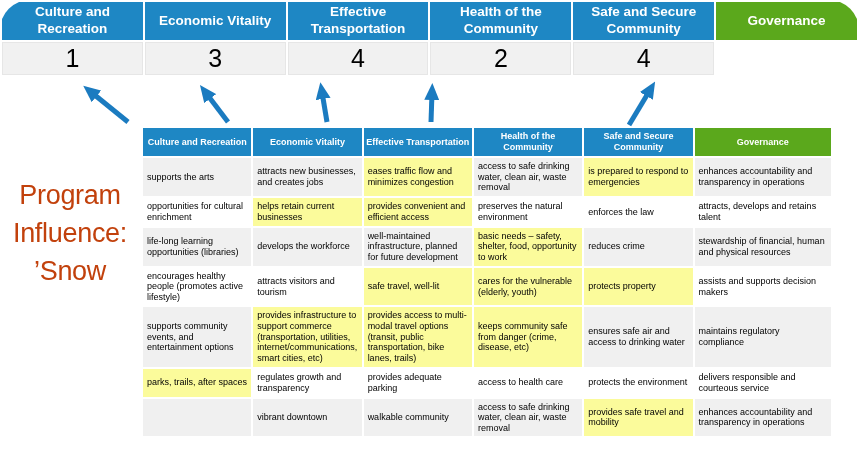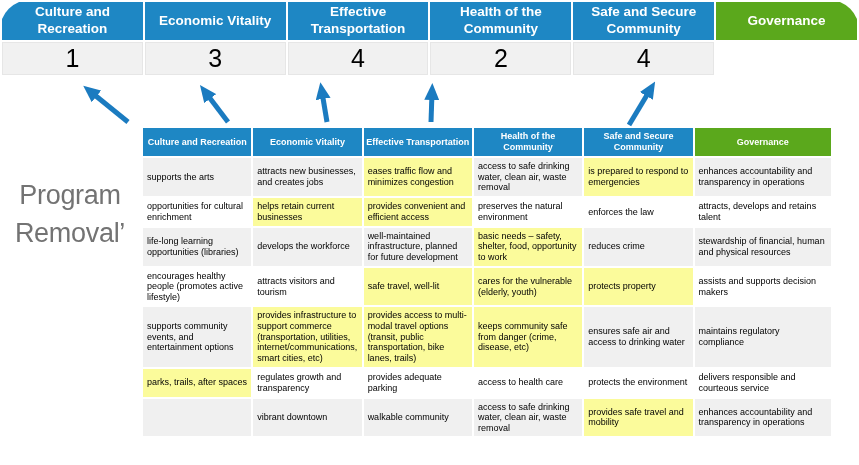--- a/index.html
+++ b/index.html
@@ -24,21 +24,21 @@
     text-align:center;display:flex;align-items:center;justify-content:center;
     min-height:31px;
   }
 
   
   .arrows{position:absolute;left:0;top:78px;width:859px;height:52px;}
 
   
   .title{
     position:absolute;left:0;top:176px;width:140px;text-align:center;
-    font-size:27px;line-height:38px;color:#737373;letter-spacing:-0.3px;
+    font-size:27px;line-height:38px;color:#c2410c;letter-spacing:-0.3px;
   }
 
   
   .matrix{
     position:absolute;left:141px;top:126px;width:692px;
     border-collapse:separate;border-spacing:2px;table-layout:fixed;
   }
   .matrix th{
     background:#1E87C4;color:#fff;font-size:9px;font-weight:bold;
     text-align:center;vertical-align:middle;height:26px;line-height:1.2;
@@ -80,21 +80,22 @@
     </defs>
     <line x1="128" y1="44" x2="91" y2="14" stroke="#1B7BC0" stroke-width="5" marker-end="url(#ah)"></line>
     <line x1="228" y1="44" x2="206" y2="15" stroke="#1B7BC0" stroke-width="5" marker-end="url(#ah)"></line>
     <line x1="327" y1="44" x2="322" y2="14" stroke="#1B7BC0" stroke-width="5" marker-end="url(#ah)"></line>
     <line x1="431" y1="44" x2="432" y2="15" stroke="#1B7BC0" stroke-width="5" marker-end="url(#ah)"></line>
     <line x1="629" y1="47" x2="650" y2="12" stroke="#1B7BC0" stroke-width="5" marker-end="url(#ah)"></line>
   </svg>
 
   <div class="title">
     <div>Program</div>
-    <div>Removal’</div>
+    <div>Influence:</div>
+    <div>’Snow</div>
   </div>
 
   <table class="matrix">
     <colgroup>
       <col style="width:108px">
         <col style="width:108px">
         <col style="width:108px">
       <col style="width:108px">
         <col style="width:108px">
         <col style="width:136px">

